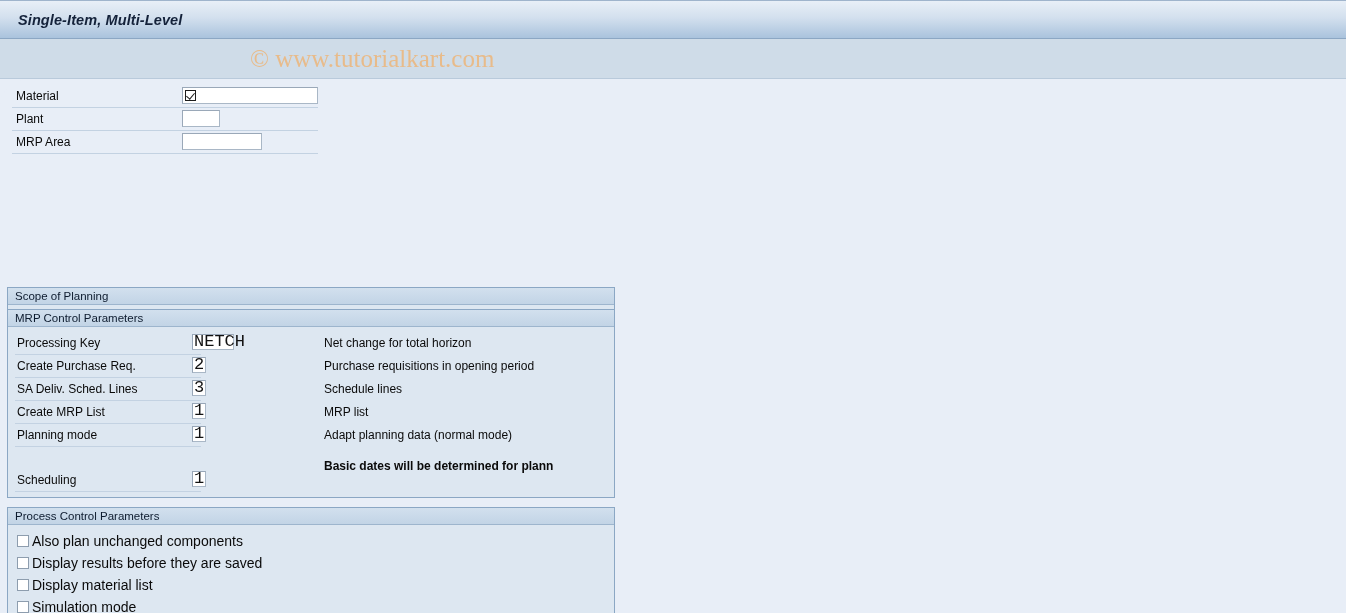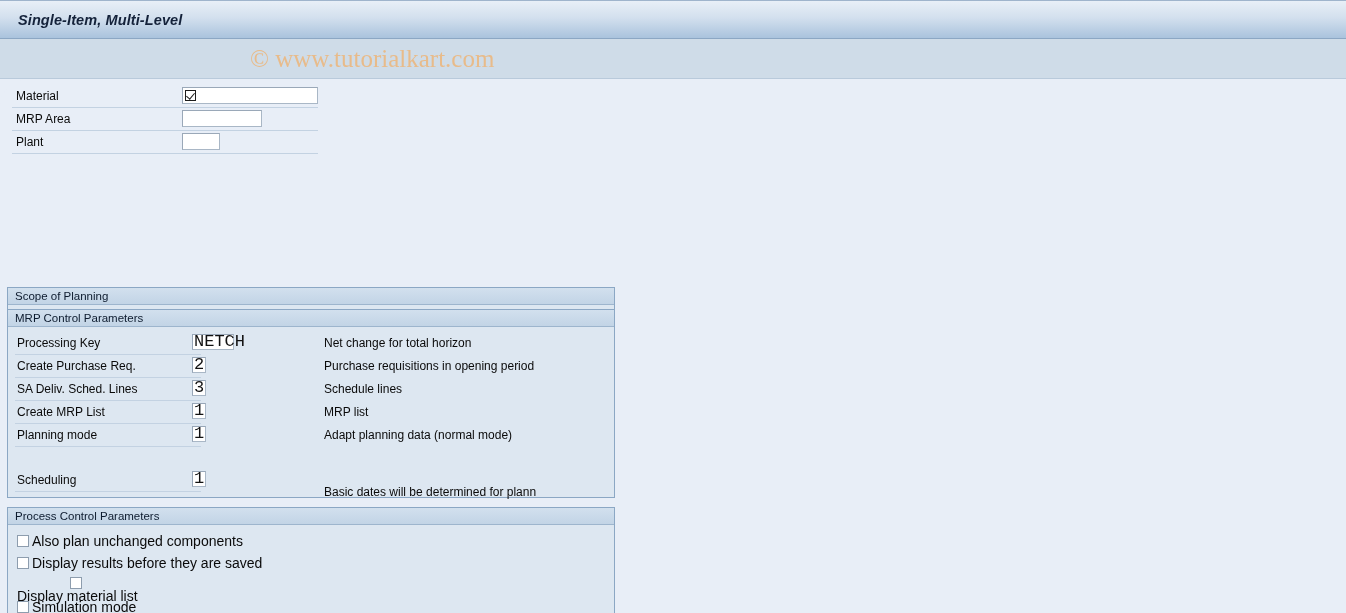--- a/index.html
+++ b/index.html
@@ -238,27 +238,27 @@
   <div class="toprows">
 
     <div class="frow">
       <span class="flabel">Material</span>
       <span class="fin w-material">
         <span class="inline-check"></span>
       </span>
     </div>
 
     <div class="frow">
+      <span class="flabel">Plant</span>
+      <span class="fin w-plant"></span>
+    </div>
+
+    <div class="frow">
       <span class="flabel">MRP Area</span>
       <span class="fin w-mrparea"></span>
-    </div>
-
-    <div class="frow">
-      <span class="flabel">Plant</span>
-      <span class="fin w-plant"></span>
     </div>
 
   </div>
 
   <div class="panel" id="panel-scope">
     <div class="panel-header">Scope of Planning</div>
     <div class="panel-body">
       <div class="cbrow" style="top:8px;">
         <span class="cbox"></span>
         <span class="cblabel">Product group</span>
@@ -297,40 +297,40 @@
       <div class="prow" style="top:97px;">
         <span class="plabel">Planning mode</span>
         <span class="pval w-digit">1</span>
       </div>
       <div class="pdesc" style="top:97px;">Adapt planning data (normal mode)</div>
 
       <div class="prow" style="top:142px;">
         <span class="plabel">Scheduling</span>
         <span class="pval w-digit">1</span>
       </div>
-      <div class="pdesc" style="top:154px;">Basic dates will be determined for plann</div>
+      <div class="pdesc" style="top:128px;font-weight:bold;">Basic dates will be determined for plann</div>
 
     </div>
   </div>
 
   <div class="panel" id="panel-process">
     <div class="panel-header">Process Control Parameters</div>
     <div class="panel-body">
 
       <div class="cbrow" style="top:8px;">
         <span class="cbox"></span>
         <span class="cblabel">Also plan unchanged components</span>
       </div>
 
       <div class="cbrow" style="top:30px;">
         <span class="cbox"></span>
         <span class="cblabel">Display results before they are saved</span>
       </div>
 
-      <div class="cbrow" style="top:52px;flex-direction:column;">
+      <div class="cbrow" style="top:52px;">
         <span class="cbox"></span>
         <span class="cblabel">Display material list</span>
       </div>
 
       <div class="cbrow" style="top:74px;">
         <span class="cbox"></span>
         <span class="cblabel">Simulation mode</span>
       </div>
 
     </div>

